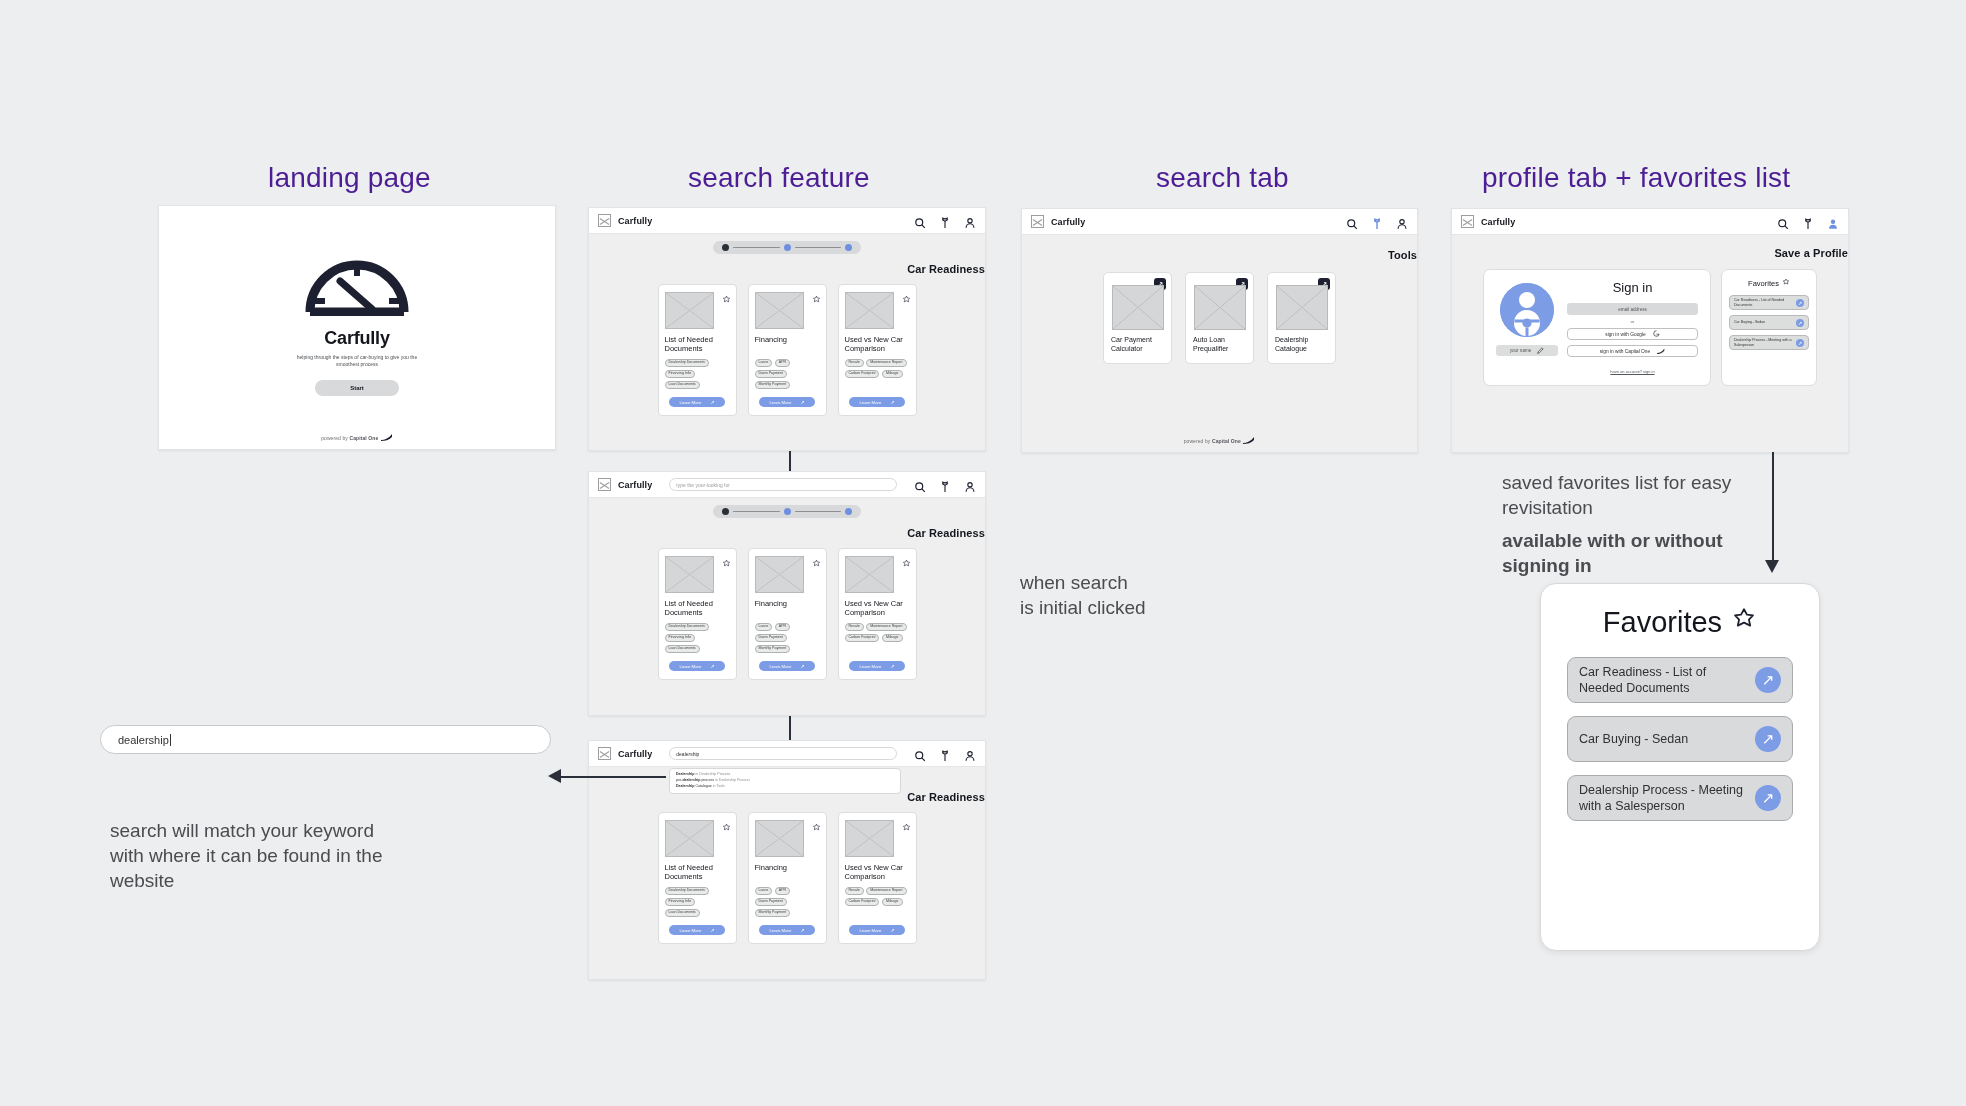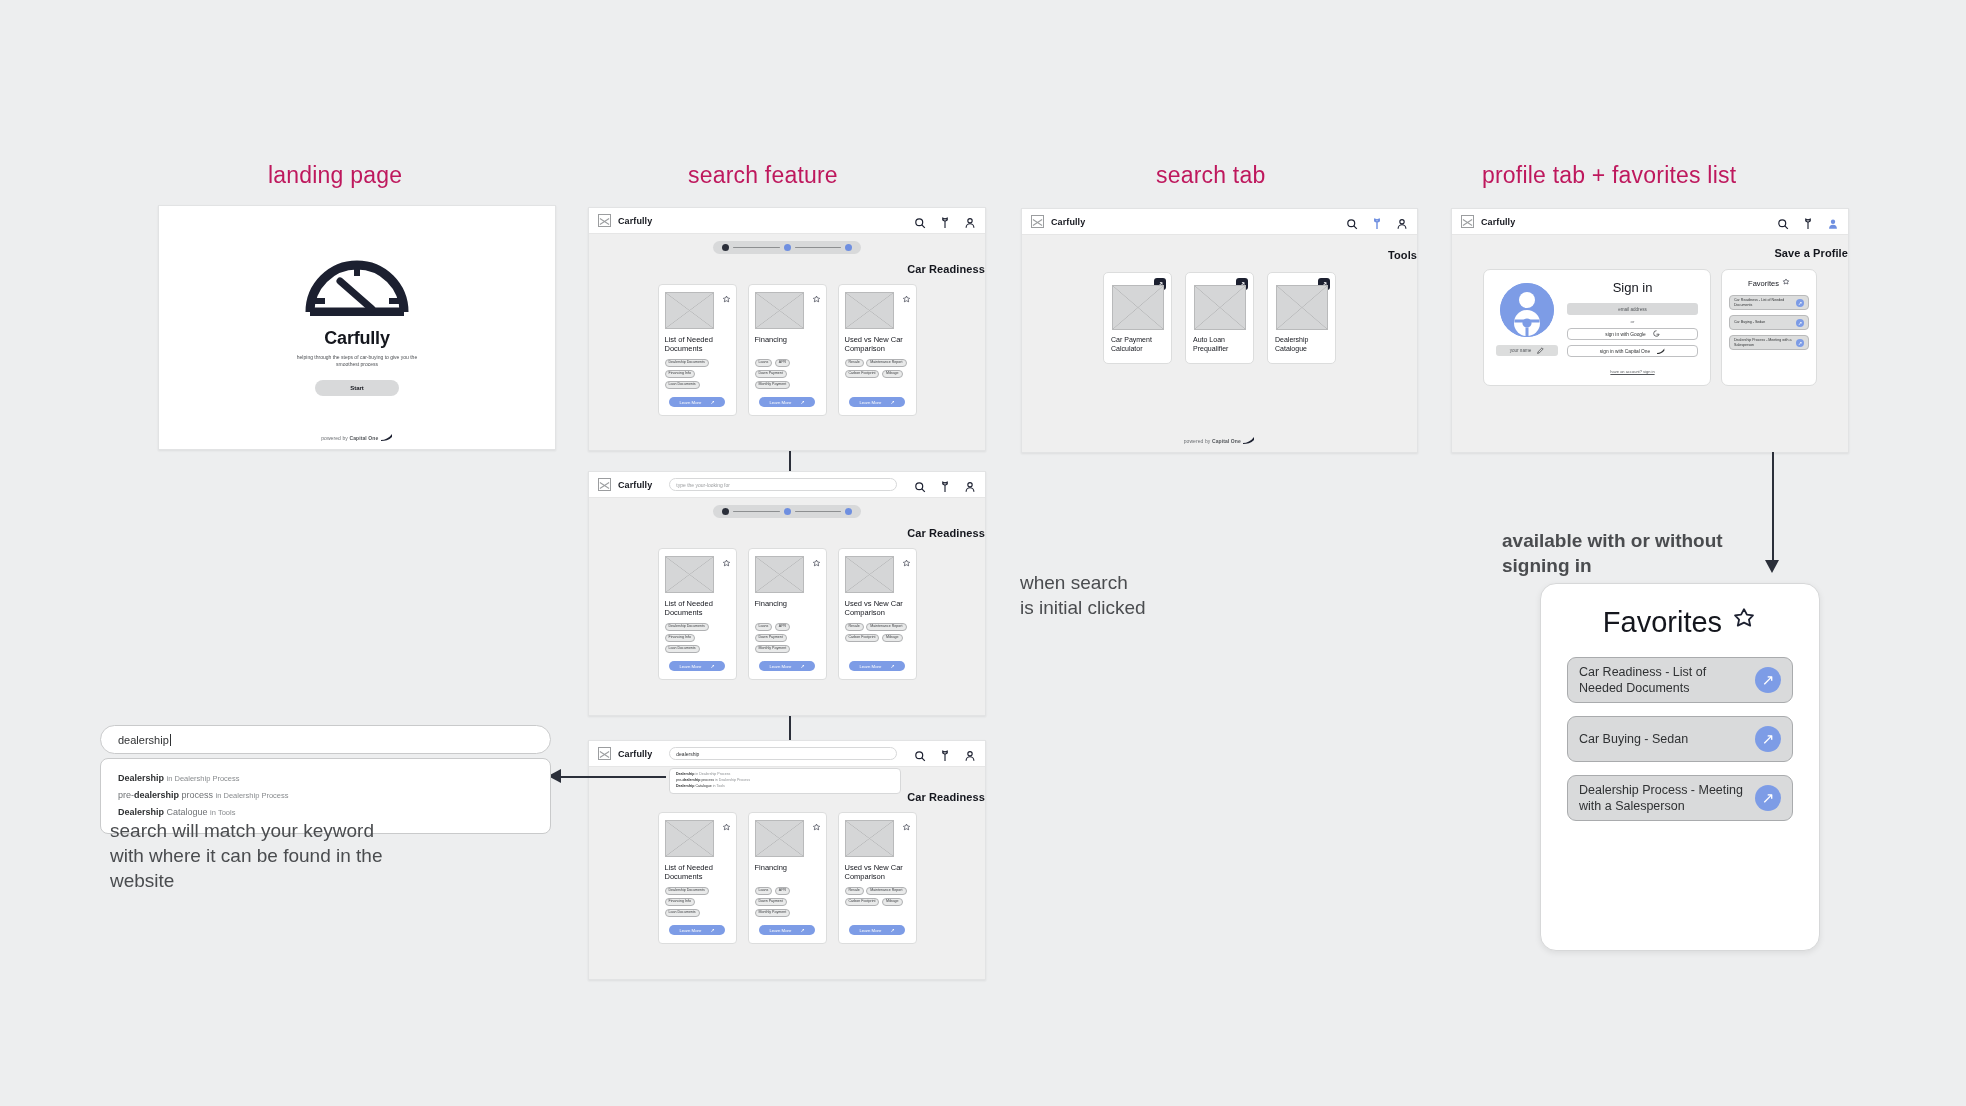--- a/index.html
+++ b/index.html
@@ -11,21 +11,21 @@
     font-family:"Liberation Sans", sans-serif;
     color:#3f4144;
     position:relative;
     overflow:hidden;
   }
   .board { position:absolute; inset:0; }
   .abs { position:absolute; }
 
   
   .sect-title {
-    font-size:23px; color:#be185d; font-weight:400;
+    font-size:28px; color:#4c1d95; font-weight:400;
     letter-spacing:.2px; white-space:nowrap;
   }
 
   
   .mock {
     background:#ffffff;
     border:1px solid #e2e3e4;
     box-shadow:0 1px 2px rgba(0,0,0,.07);
     overflow:hidden;
     position:absolute;
@@ -582,34 +582,20 @@
 
   <div class="hline" style="left:556px; top:776px; width:110px;"></div>
   <svg class="conn" style="left:548px; top:768px;" width="18" height="18">
     <polygon points="0,8 13,1 13,15" fill="#2b2f3a"></polygon>
   </svg>
 
   <div class="sp-wrap" style="left:100px; top:725px;">
     <div class="sp-input">
       <span>dealership</span>
         <span class="caret"></span>
-    </div>
-    <div class="sp-list">
-      <div class="sp-row">
-        <b>Dealership</b>
-        <span class="dim">in Dealership Process</span>
-      </div>
-      <div class="sp-row">
-        <span class="mid">pre-</span><b>dealership</b><span class="mid"> process</span>
-        <span class="dim">in Dealership Process</span>
-      </div>
-      <div class="sp-row">
-        <b>Dealership</b><span class="mid"> Catalogue</span>
-        <span class="dim">in Tools</span>
-      </div>
     </div>
   </div>
 
   <div class="abs note" style="left:110px; top:818px; width:290px; white-space:pre-line;">search will match your keyword with where it can be found in the website</div>
 
   <div class="mock" style="left:1021px; top:208px; width:397px; height:245px;">
     <div class="mock-body">
       <div class="appbar">
         <div class="logo-box"></div>
         <div class="brand">Carfully</div>
@@ -765,20 +751,22 @@
           </div>
         </div>
       </div>
     </div>
   </div>
 
   <div class="abs note" style="left:1020px; top:570px; width:230px; white-space:pre-line;">when search
 is initial clicked</div>
 
 
+  <div class="abs note" style="left:1502px; top:470px; width:300px; white-space:pre-line;">saved favorites list for easy
+revisitation</div>
 
   <div class="abs note" style="left:1502px; top:528px; width:300px; white-space:pre-line;font-weight:bold;">available with or without
 signing in</div>
 
   <div class="vline" style="left:1772px; top:452px; height:108px;"></div>
   <svg class="conn" style="left:1764px; top:556px;" width="18" height="18">
     <polygon points="8,17 1,4 15,4" fill="#2b2f3a"></polygon>
   </svg>
 
   <div class="fav-big" style="left:1540px; top:583px; width:280px; height:368px;">

